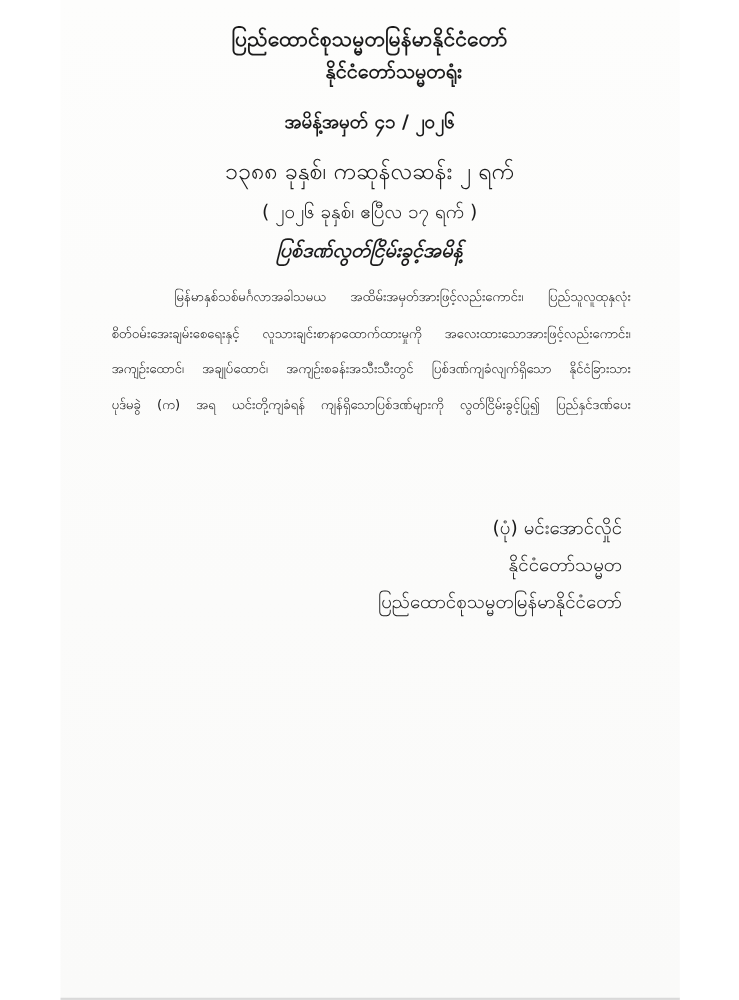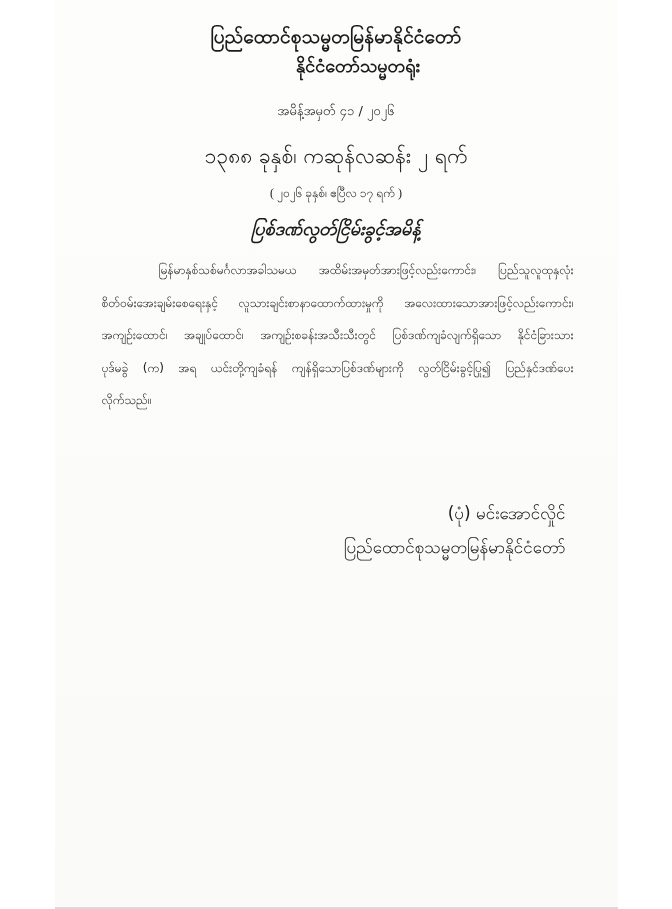--- a/index.html
+++ b/index.html
@@ -33,36 +33,35 @@
   }
   .hdr-office {
     margin-top: 2px;
     font-size: 18px;
     font-weight: 700;
     line-height: 28px;
     padding-left: 44px;
   }
   .hdr-order-no {
     margin-top: 17px;
-    font-size: 13px;
-    font-weight: 400;
+    font-size: 17px;
+    font-weight: 700;
     line-height: 28px;
   }
   .hdr-date-my {
     margin-top: 17px;
     font-size: 21px;
     font-weight: 400;
     line-height: 28px;
   }
   .hdr-date-greg {
     margin-top: 9px;
-    font-size: 12px;
+    font-size: 17px;
     font-weight: 400;
     line-height: 28px;
-    font-family: Liberation Serif, serif;
   }
   .hdr-title {
     margin-top: 8px;
     font-size: 18px;
     font-weight: 700;
     line-height: 28px;
     font-style: italic;
   }
   .body-text {
     margin: 11px 44px 0 47px;
@@ -104,21 +103,21 @@
 
   <span class="center-line hdr-date-greg">( ၂၀၂၆ ခုနှစ်၊ ဧပြီလ ၁၇  ရက် )</span>
 
   <span class="center-line hdr-title">ပြစ်ဒဏ်လွတ်ငြိမ်းခွင့်အမိန့်</span>
 
   <div class="body-text">
     <div class="body-line first">မြန်မာနှစ်သစ်မင်္ဂလာအခါသမယ  အထိမ်းအမှတ်အားဖြင့်လည်းကောင်း၊  ပြည်သူလူထုနှလုံး</div>
     <div class="body-line">စိတ်ဝမ်းအေးချမ်းစေရေးနှင့်  လူသားချင်းစာနာထောက်ထားမှုကို  အလေးထားသောအားဖြင့်လည်းကောင်း၊</div>
     <div class="body-line">အကျဉ်းထောင်၊  အချုပ်ထောင်၊  အကျဉ်းစခန်းအသီးသီးတွင်  ပြစ်ဒဏ်ကျခံလျက်ရှိသော  နိုင်ငံခြားသား</div>
     <div class="body-line">ပုဒ်မခွဲ (က) အရ  ယင်းတို့ကျခံရန်  ကျန်ရှိသောပြစ်ဒဏ်များကို  လွတ်ငြိမ်းခွင့်ပြု၍  ပြည်နှင်ဒဏ်ပေး</div>
-    <div class="body-line last">လိုက်သည်။</div>
   </div>
 
   <div class="signature-block">
     <span class="sig-line">(ပုံ) မင်းအောင်လှိုင်</span>
+    <span class="sig-line">နိုင်ငံတော်သမ္မတ</span>
     <span class="sig-line">ပြည်ထောင်စုသမ္မတမြန်မာနိုင်ငံတော်</span>
   </div>
 
 </div>
 
 </body></html>

